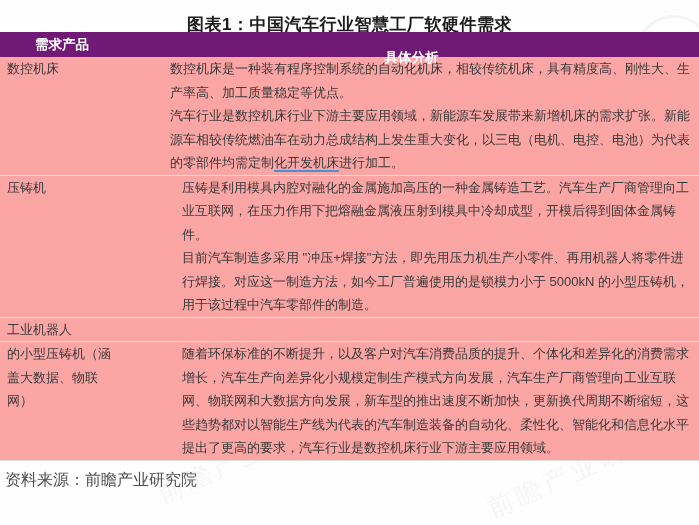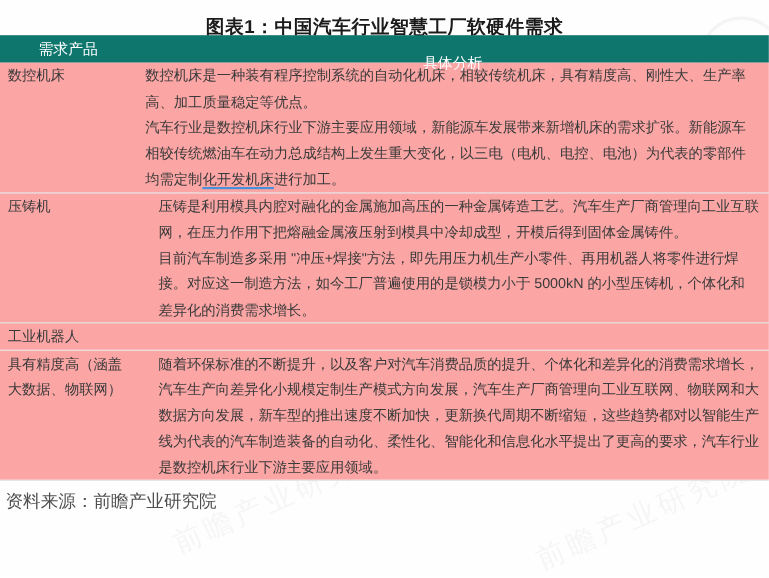--- a/index.html
+++ b/index.html
@@ -30,33 +30,33 @@
   .title {
     position: relative; z-index: 1;
     text-align: center; padding-top: 13px; height: 32px;
     font-size: 17px; font-weight: bold; color: #1b1b1b;
     letter-spacing: 0.5px;
   }
 
   .table { position: relative; z-index: 1; width: 699px; }
   .thead {
     display: flex; height: 25px;
-    background: #0f766e; color: #ffffff;
+    background: #701a75; color: #ffffff; font-weight: bold;
   }
   .th { font-size: 13.5px; line-height: 25px; text-align: center; }
   .th.c1 { width: 124px; }
   .th.c2 { flex: 1; margin-top: 13px; }
 
   .row { display: flex; background: #fca5a5; }
   .row + .row { border-top: 1px solid #e3e3e3; gap: 12px; }
   .table { border-bottom: 1px solid #dcdcdc; }
 
   .cell { font-size: 13px; line-height: 23.5px; color: #3a3a3a; }
   .cell.c1 { width: 124px; padding: 0 4px 0 7px; }
-  .cell.c2 { flex: 1; padding: 0 9px 0 8px; }
+  .cell.c2 { flex: 1; padding: 0 9px 0 8px; margin-left: 38px; }
   .cell p { margin: 0; }
 
   .kw-link {
     color: #3a3a3a;
     text-decoration: none;
     border-bottom: 2px solid #4a90d9;
     cursor: pointer;
   }
 
   .footer {
@@ -96,30 +96,30 @@
       <div class="cell c2">
         <p>数控机床是一种装有程序控制系统的自动化机床，相较传统机床，具有精度高、刚性大、生产率高、加工质量稳定等优点。</p>
         <p><span>汽车行业是数控机床行业下游主要应用领域，新能源车发展带来新增机床的需求扩张。新能源车相较传统燃油车在动力总成结构上发生重大变化，以三电（电机、电控、电池）为代表的零部件均需定制</span><a class="kw-link">化开发机床</a><span>进行加工。</span></p>
       </div>
     </div>
 
     <div class="row">
       <div class="cell c1">压铸机</div>
       <div class="cell c2">
         <p>压铸是利用模具内腔对融化的金属施加高压的一种金属铸造工艺。汽车生产厂商管理向工业互联网，在压力作用下把熔融金属液压射到模具中冷却成型，开模后得到固体金属铸件。</p>
-        <p>目前汽车制造多采用 "冲压+焊接"方法，即先用压力机生产小零件、再用机器人将零件进行焊接。对应这一制造方法，如今工厂普遍使用的是锁模力小于 5000kN 的小型压铸机，个体化和差异化的消费需求增长。</p>
+        <p>目前汽车制造多采用 "冲压+焊接"方法，即先用压力机生产小零件、再用机器人将零件进行焊接。对应这一制造方法，如今工厂普遍使用的是锁模力小于 5000kN 的小型压铸机，用于该过程中汽车零部件的制造。</p>
       </div>
     </div>
 
     <div class="row">
       <div class="cell c1">工业机器人</div>
     </div>
 
     <div class="row">
-      <div class="cell c1">具有精度高（涵盖大数据、物联网）</div>
+      <div class="cell c1">的小型压铸机（涵盖大数据、物联网）</div>
       <div class="cell c2">
         <p>随着环保标准的不断提升，以及客户对汽车消费品质的提升、个体化和差异化的消费需求增长，汽车生产向差异化小规模定制生产模式方向发展，汽车生产厂商管理向工业互联网、物联网和大数据方向发展，新车型的推出速度不断加快，更新换代周期不断缩短，这些趋势都对以智能生产线为代表的汽车制造装备的自动化、柔性化、智能化和信息化水平提出了更高的要求，汽车行业是数控机床行业下游主要应用领域。</p>
       </div>
     </div>
   </div>
 
   <div class="footer">
     <span>资料来源：前瞻产业研究院</span>
   </div>
 

